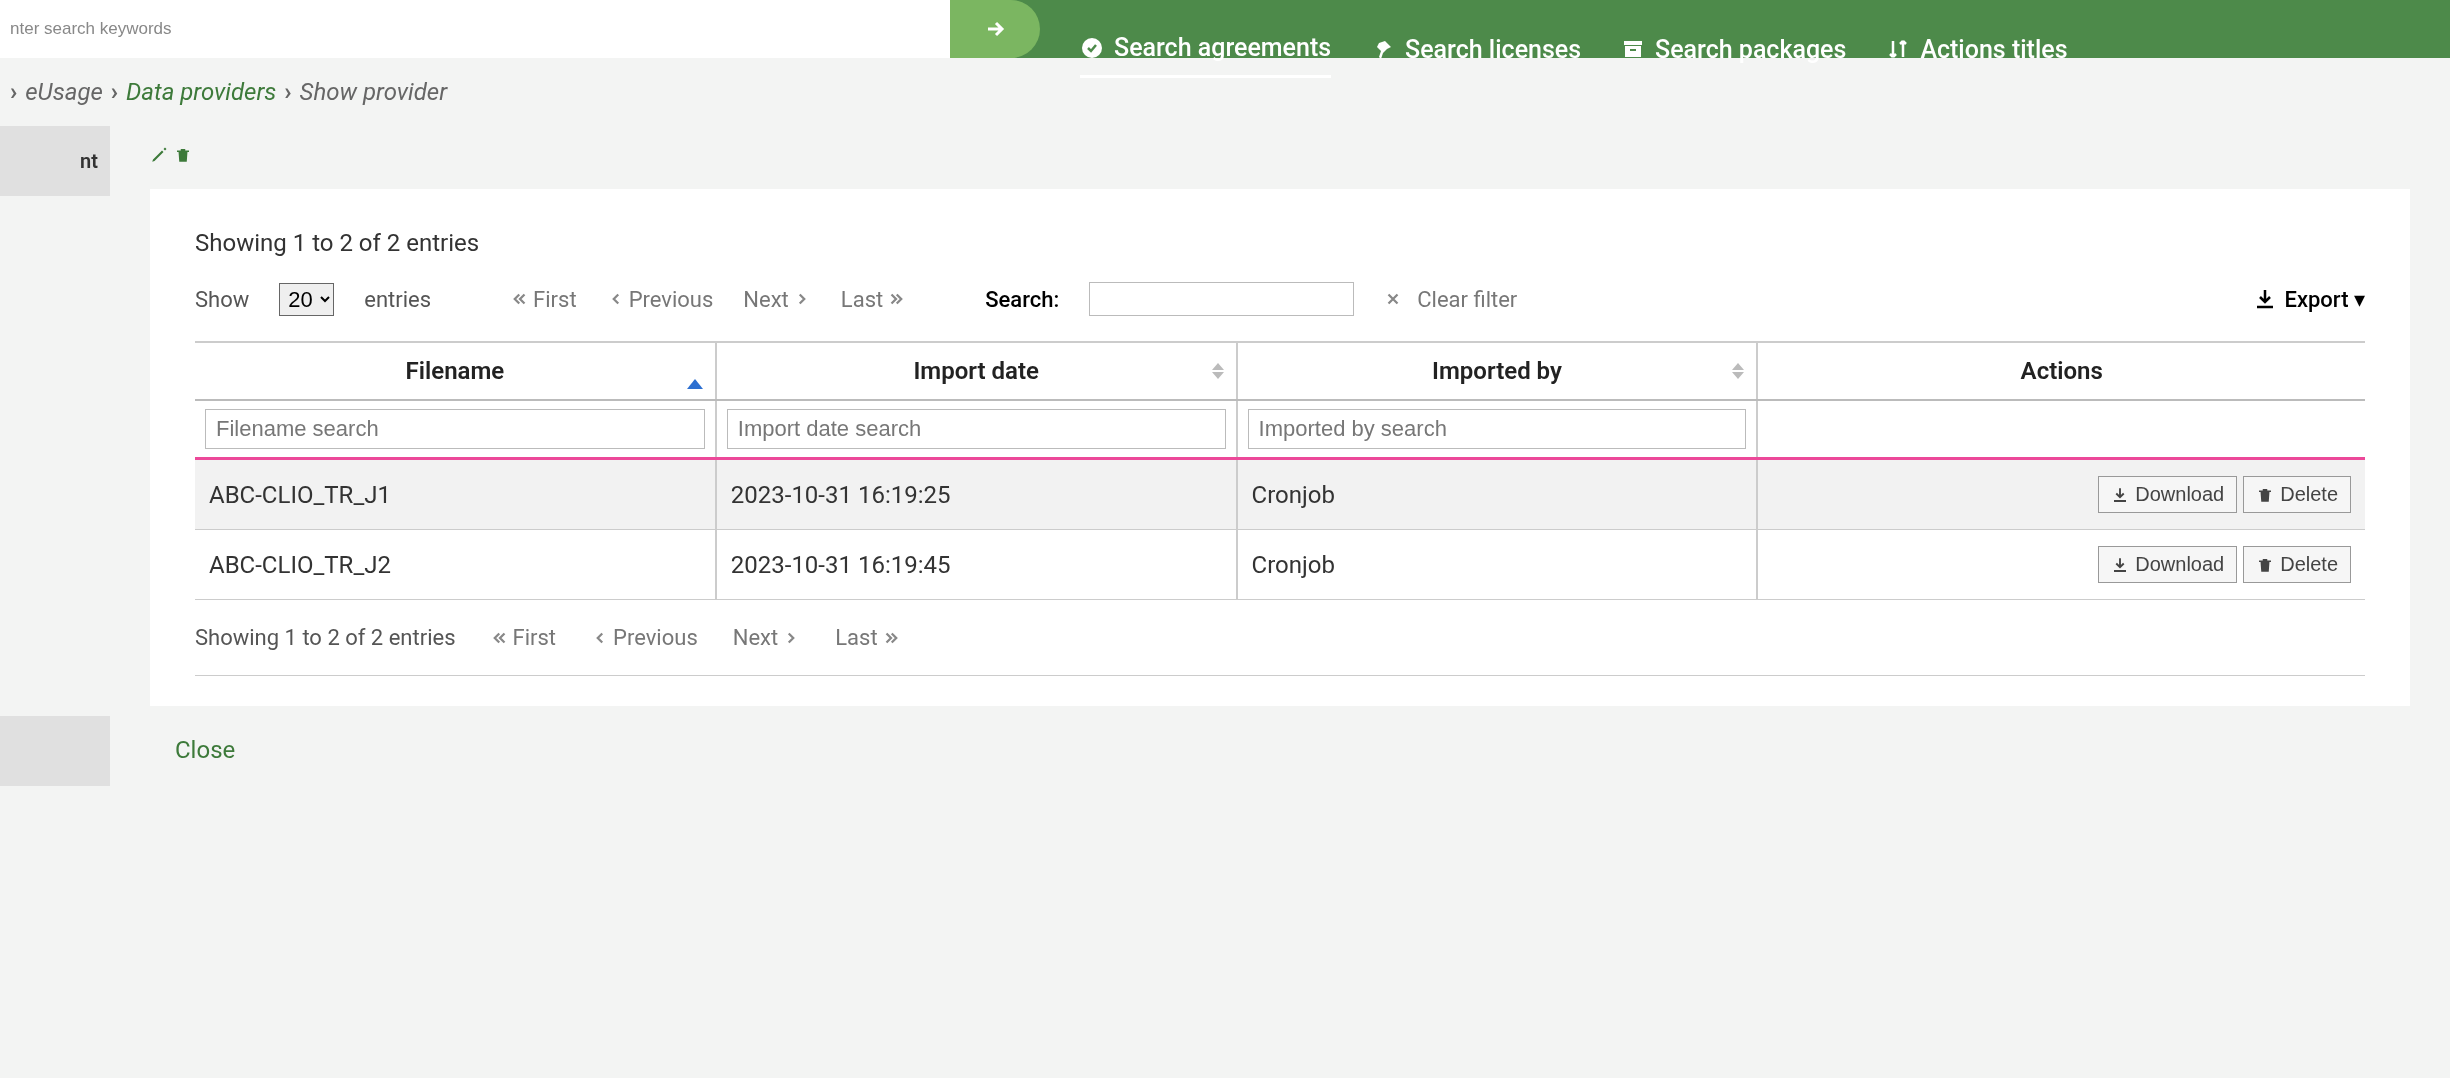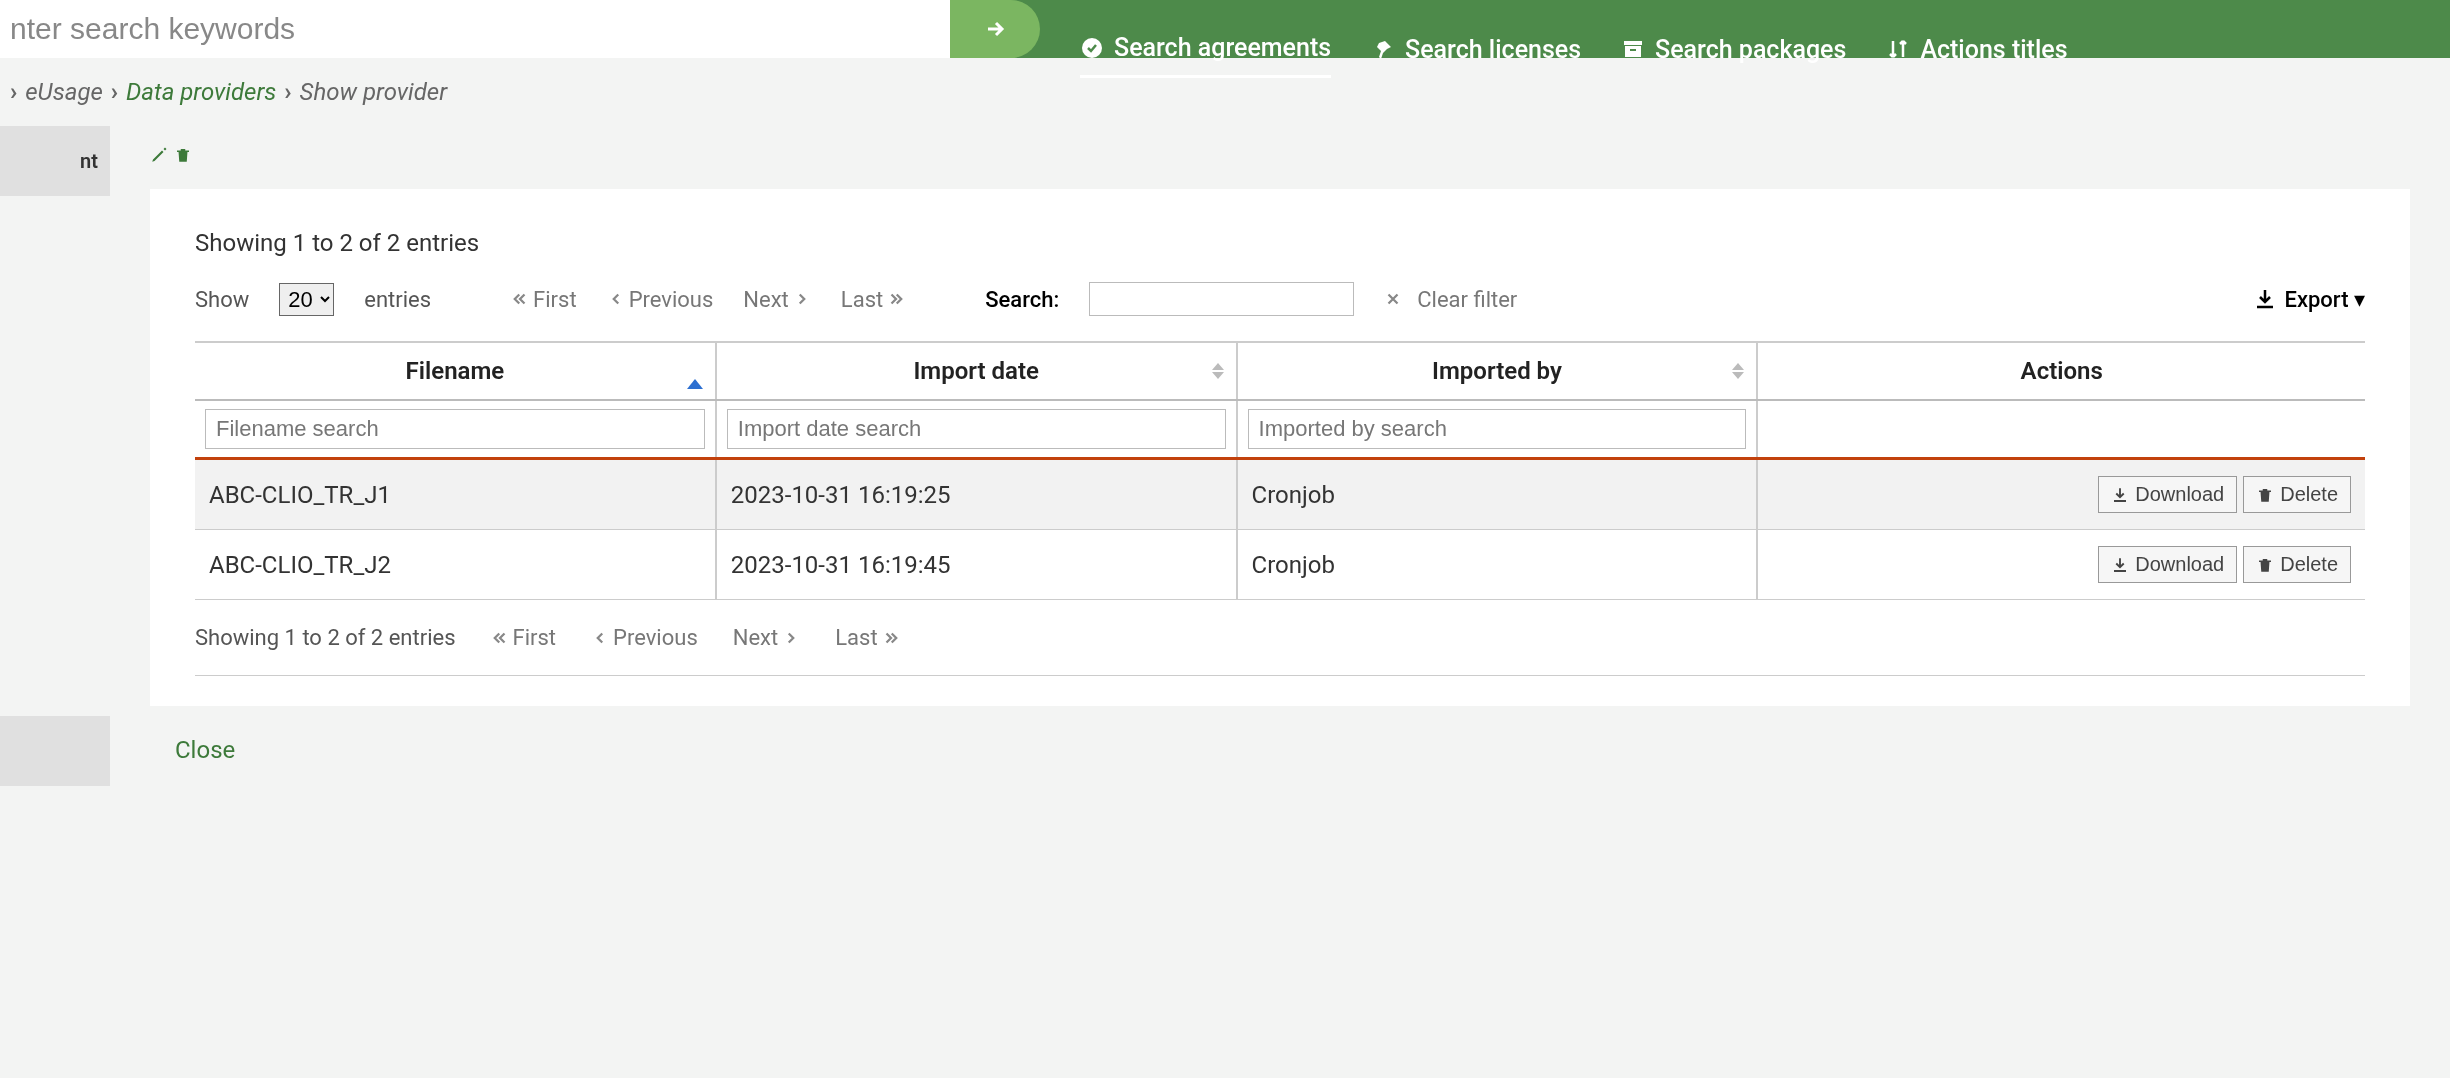--- a/index.html
+++ b/index.html
@@ -27,21 +27,21 @@
     width: 990px;
     border-radius: 0 40px 40px 0;
     display: flex;
     align-items: center;
     padding-left: 10px;
     position: relative;
   }
   .search-input {
     border: none;
     outline: none;
-    font-size: 30px;
+    font-size: 17px;
     color: #888;
     width: 100%;
     background: transparent;
   }
   .search-input::placeholder { color: #888; }
   .search-go {
     background: #7bb661;
     height: 58px;
     width: 90px;
     display:flex;
@@ -244,21 +244,21 @@
   }
   .sort-both::after {
     content:"";
     width:0;height:0;
     border-left:6px solid transparent;
     border-right:6px solid transparent;
     border-top:7px solid #bbb;
   }
   tr.filter-row td {
     padding: 8px 10px;
-    border-bottom: 3px solid #c2410c;
+    border-bottom: 3px solid #ec4899;
     border-right: 2px solid #ccc;
   }
   tr.filter-row td:last-child { border-right:none; }
   .col-filter {
     width: 100%;
     border: 1px solid #bbb;
     font-size: 22px;
     padding: 6px 10px;
     color: #777;
   }

